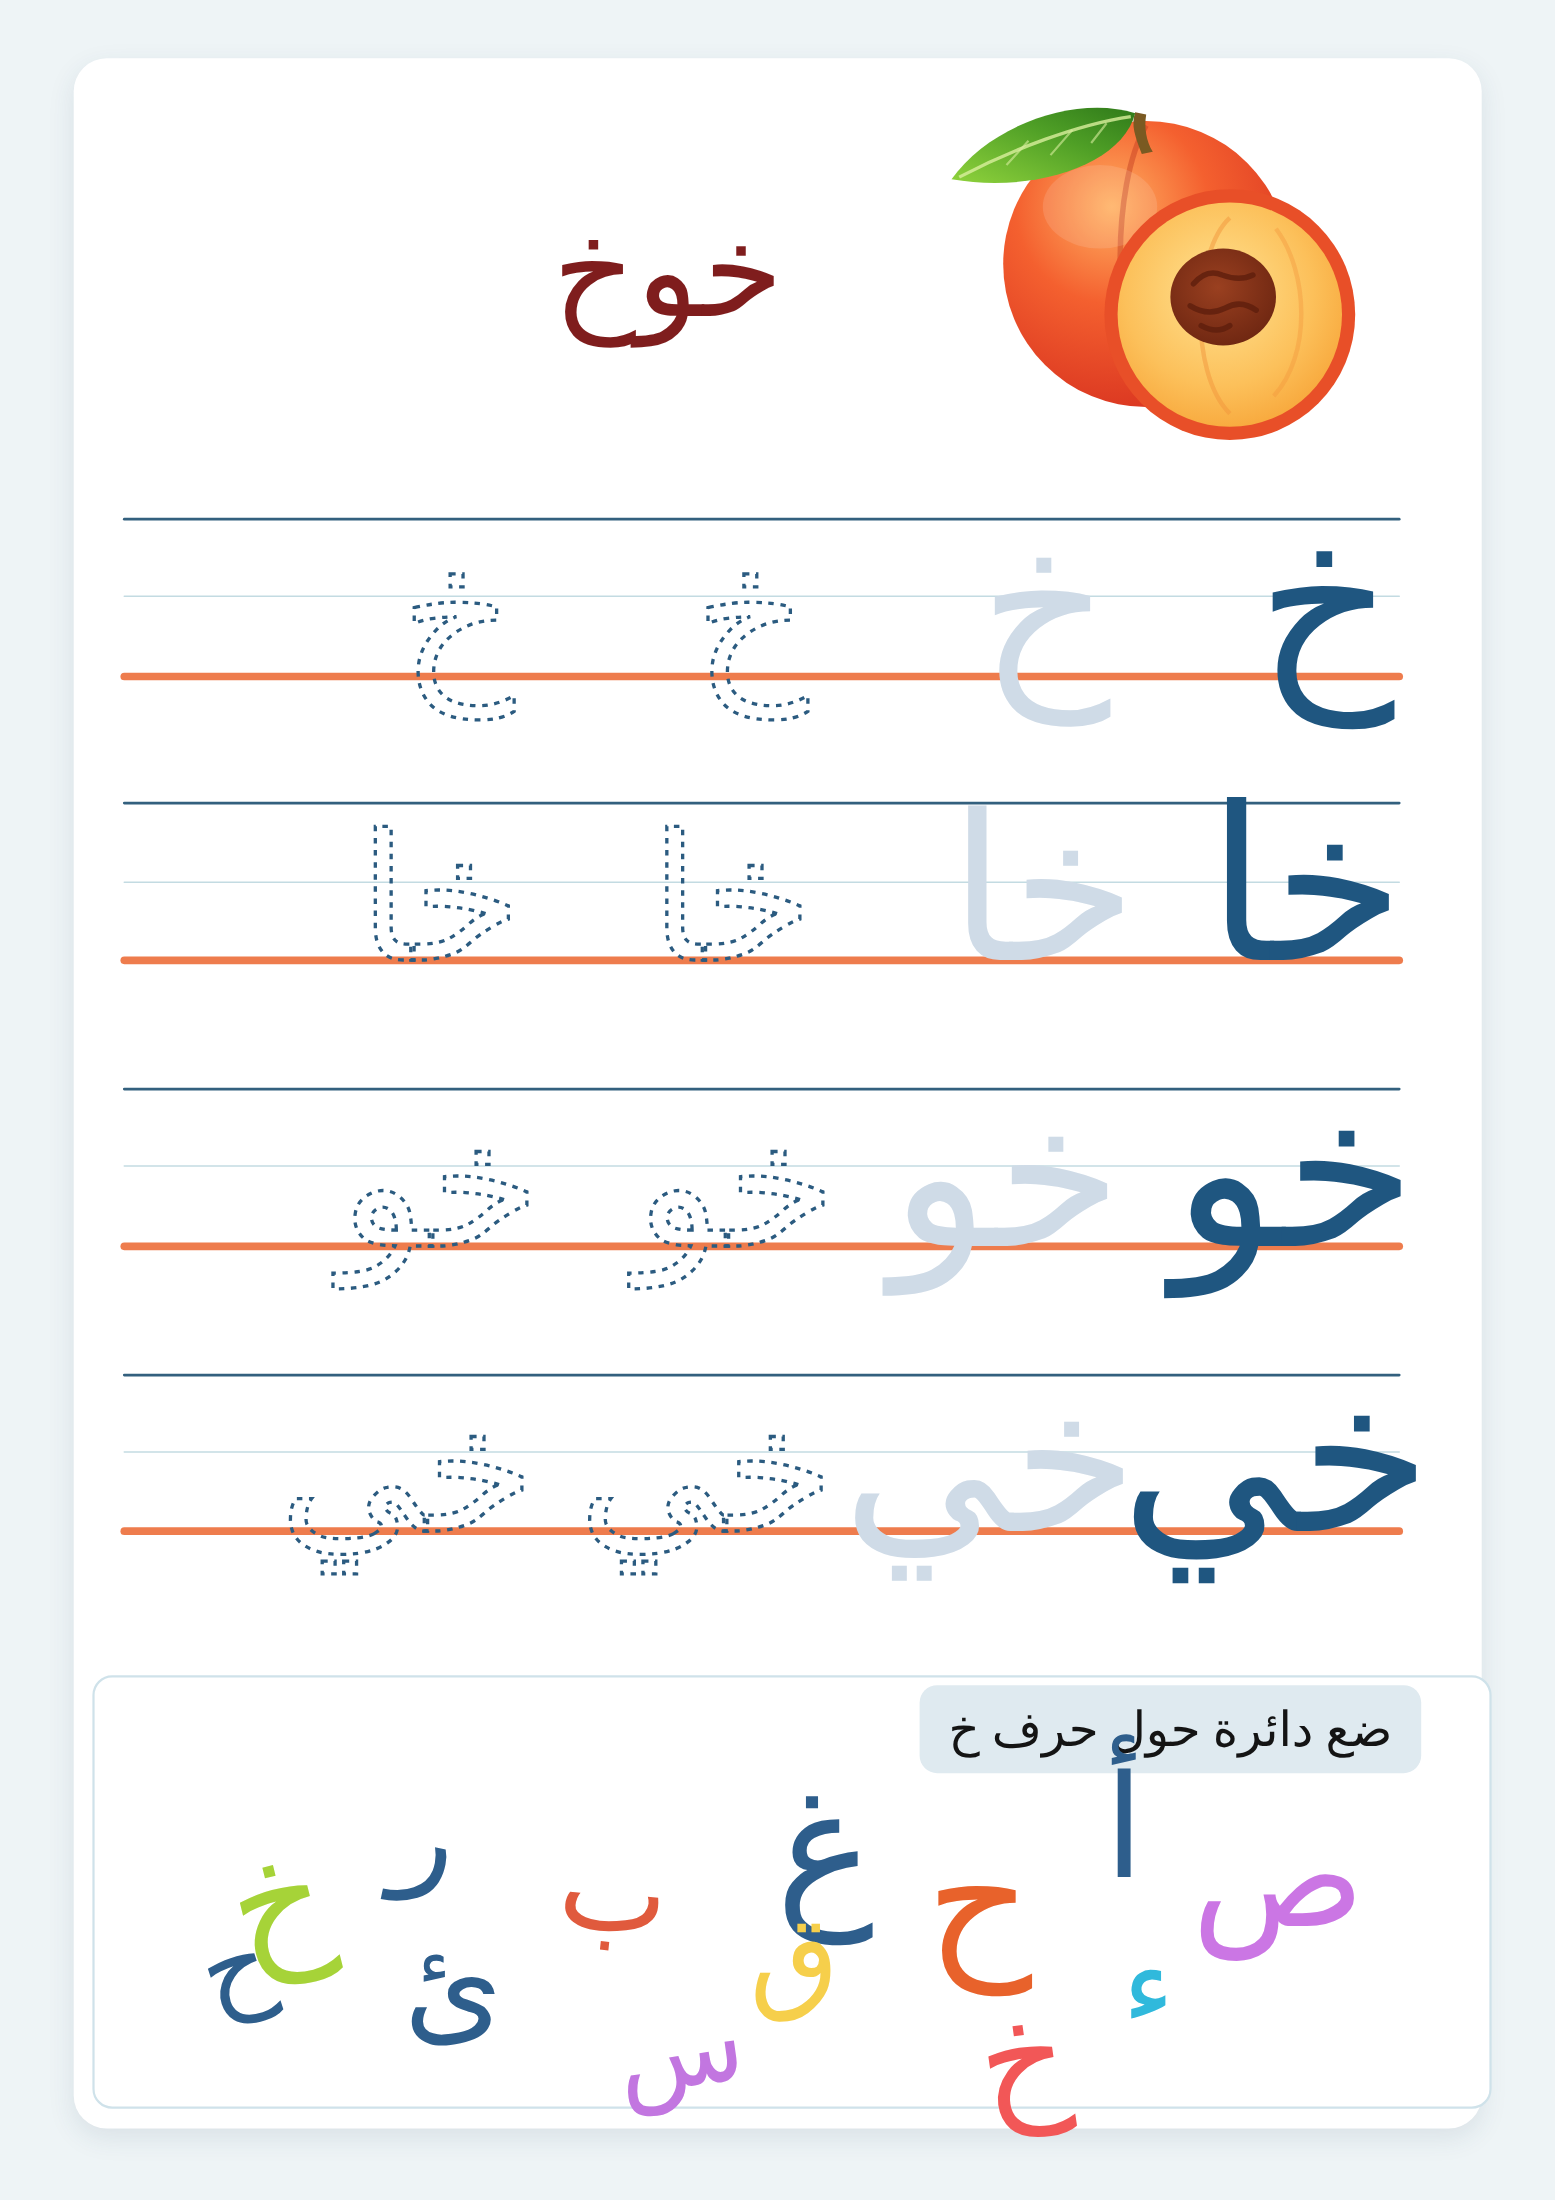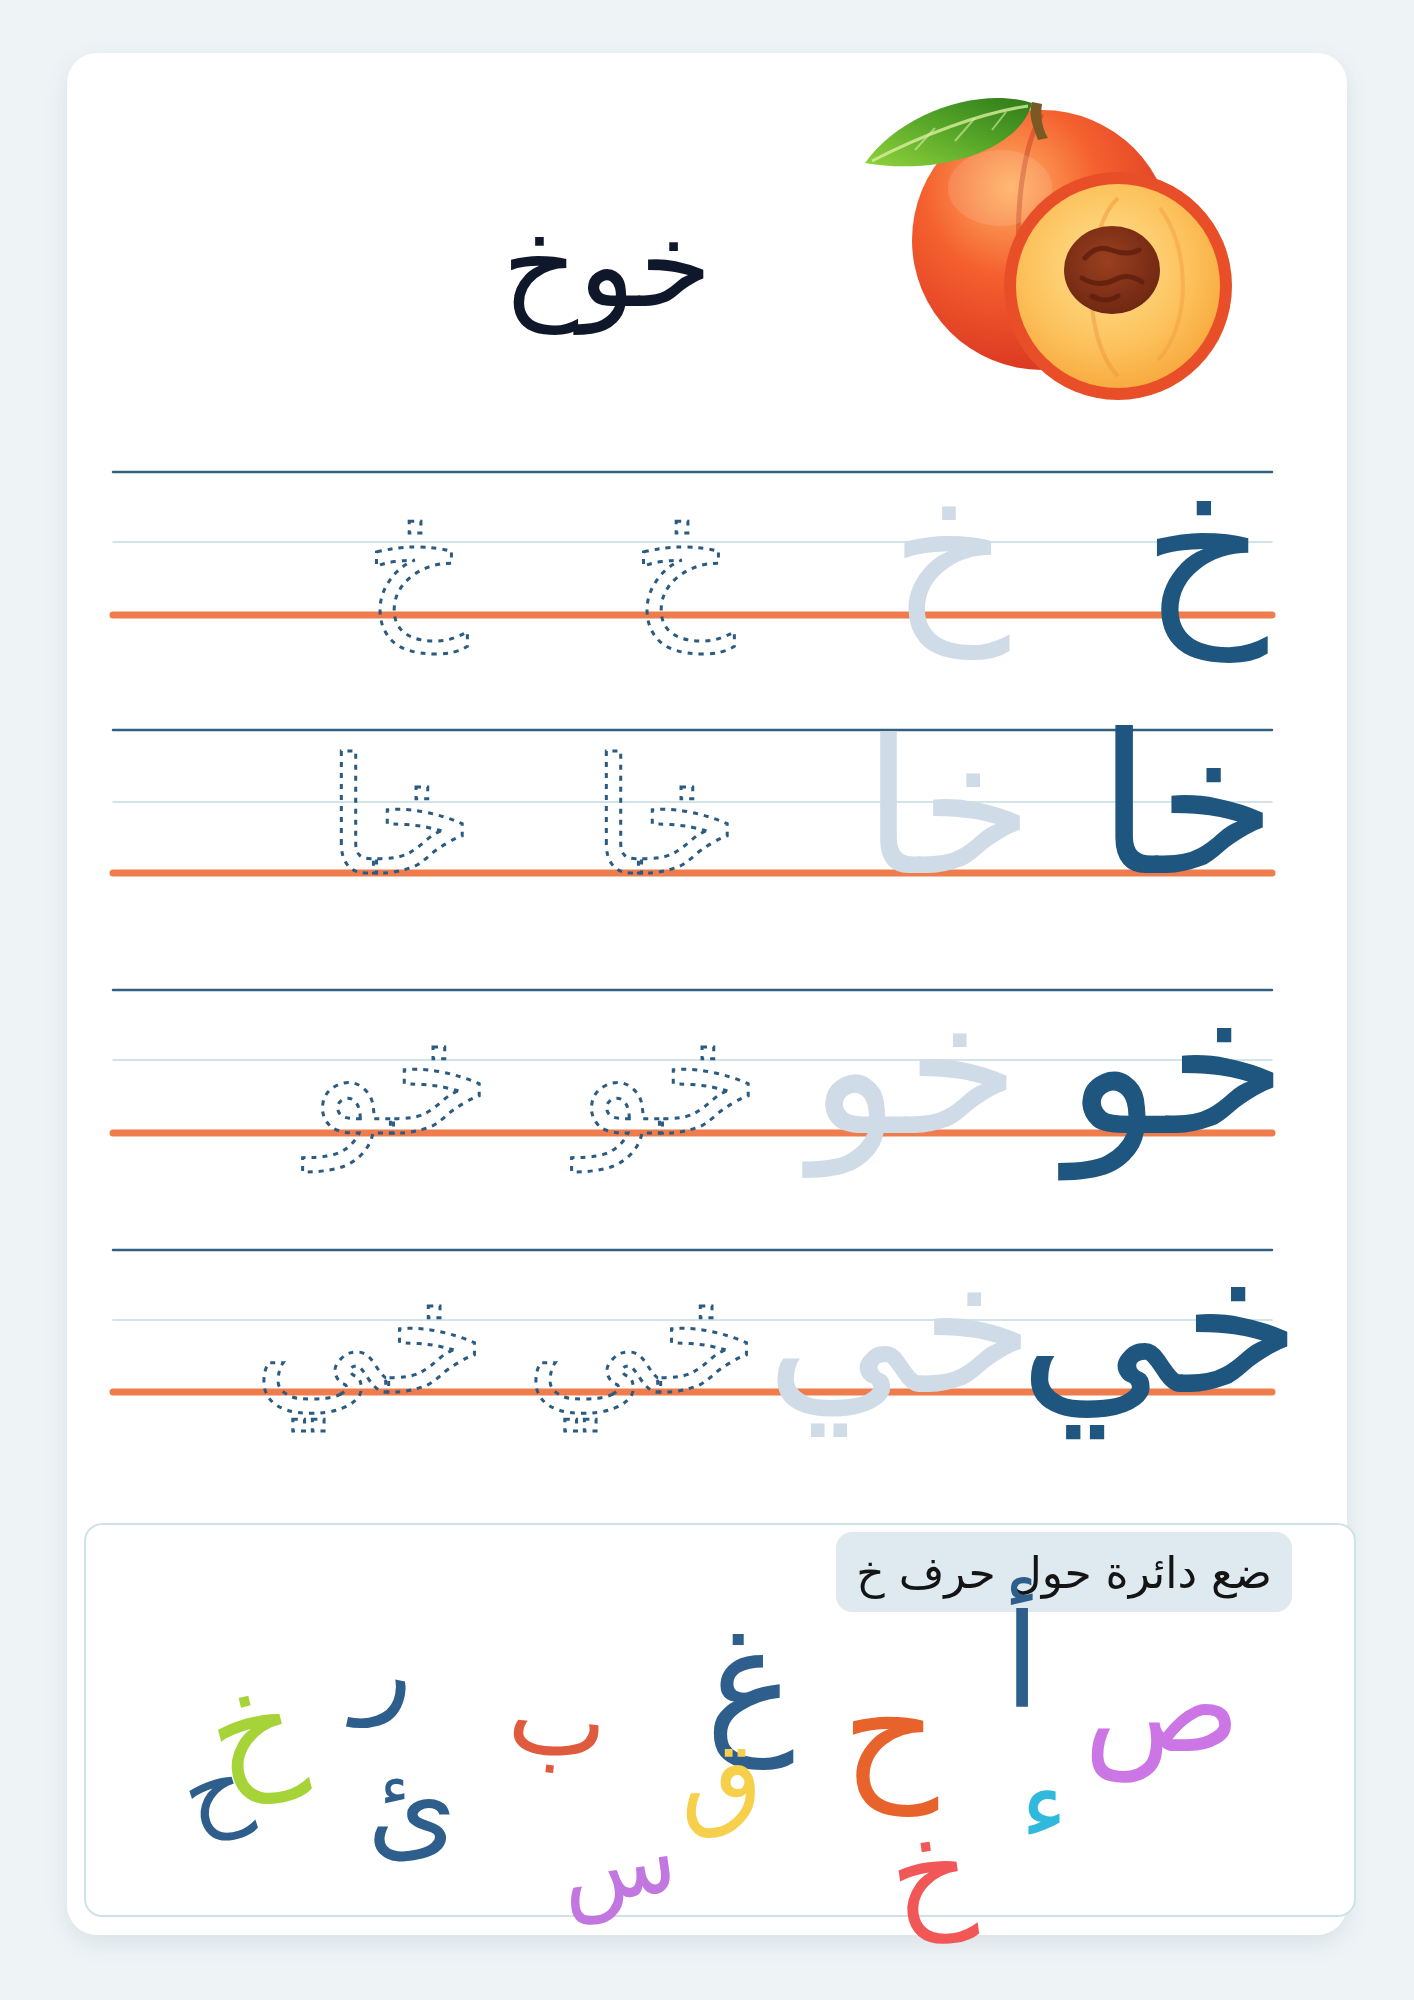--- a/index.html
+++ b/index.html
@@ -10,37 +10,36 @@
     overflow:hidden;
   }
   .card{
     position:absolute;left:67px;top:53px;width:1280px;height:1882px;
     background:#ffffff;border-radius:30px;
     box-shadow:0 8px 24px rgba(40,70,95,0.10);
   }
   .page-title{
     position:absolute;left:607px;top:246px;
     transform:translate(-50%,-50%);
-    font-size:118px;color:#0f172a;white-space:nowrap;
+    font-size:118px;color:#7f1d1d;white-space:nowrap;
     letter-spacing:1px;
-    margin-top:19px;
   }
   #peach-art{position:absolute;left:860px;top:58px;}
   #tracing-svg{position:absolute;left:0;top:0;}
   #tracing-svg text{font-family:"DejaVu Sans",sans-serif;}
   .activity-box{
     position:absolute;left:84px;top:1523px;width:1272px;height:394px;
     background:#ffffff;border:2px solid #cfe2ea;border-radius:18px;
     box-sizing:border-box;
   }
   .instruction-chip{
     position:absolute;left:836px;top:1532px;width:456px;height:80px;
     background:#dfeaf0;border-radius:16px;
     display:flex;align-items:center;justify-content:center;
-    font-size:44px;color:#141414;direction:rtl;white-space:nowrap;
+    font-size:44px;color:#141414;direction:rtl;white-space:nowrap;font-family:Liberation Serif, serif;
   }
   .scatter-letter{
     position:absolute;white-space:nowrap;line-height:1;
     transform-origin:center center;
   }
 </style>
 </head>
 <body>
 
 <div class="card"></div>

